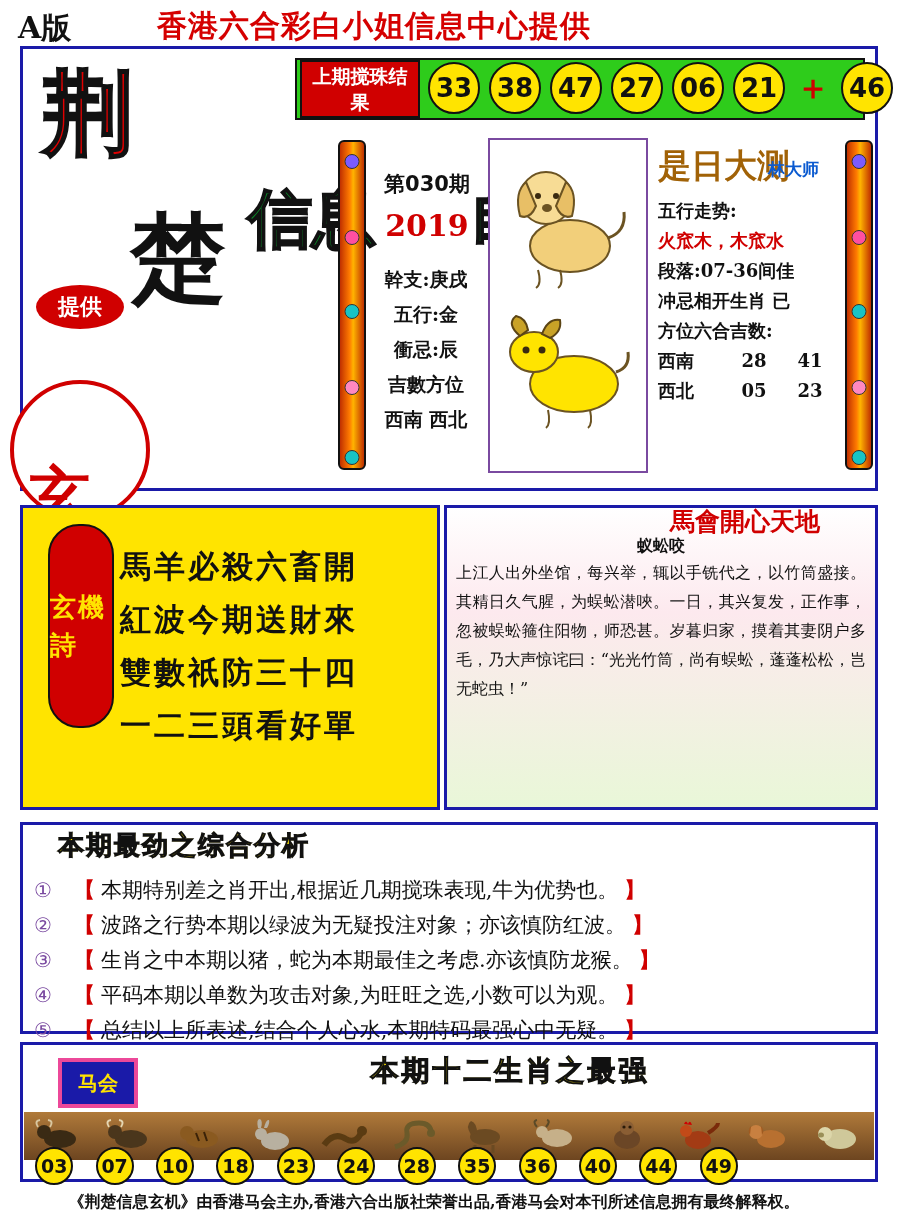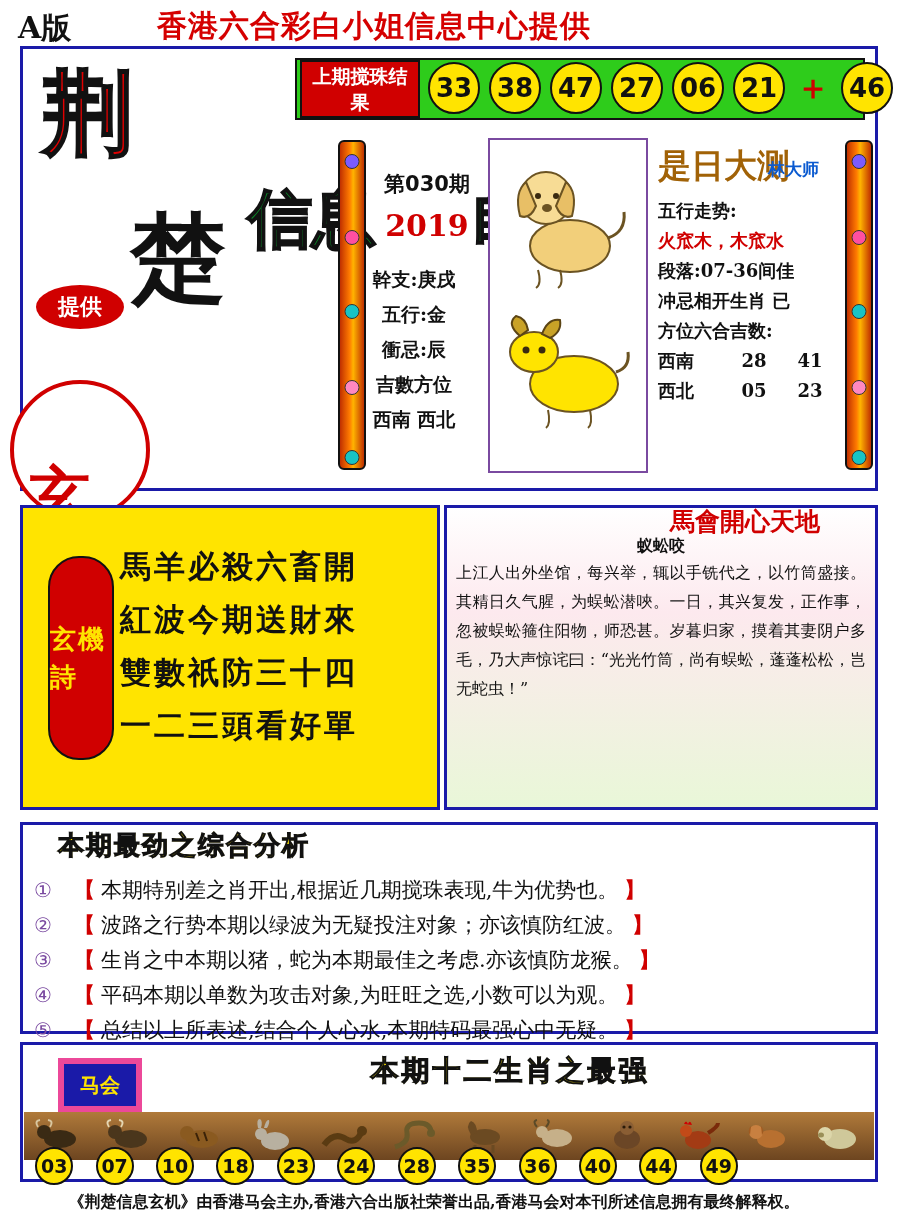--- a/index.html
+++ b/index.html
@@ -113,21 +113,21 @@
   .issue{
     position:absolute;left:372px;top:170px;width:110px;text-align:center;
     font-size:21px;font-weight:bold;color:#111;
   }
   .year{
     position:absolute;left:372px;top:208px;width:110px;text-align:center;
     font-size:30px;font-weight:bold;color:#d00000;
     font-family:"DejaVu Serif","Liberation Serif",serif;
   }
   .meta{
-    position:absolute;left:344px;top:262px;width:140px;text-align:center;
+    position:absolute;left:356px;top:262px;width:140px;text-align:center;
     font-size:19px;color:#111;line-height:35px;font-weight:bold;
     font-family:"DejaVu Serif","Liberation Serif",serif;
   }
 
   
   .animalcard{
     position:absolute;left:488px;top:138px;width:160px;height:335px;
     border:2px solid #7a4aa0;background:#fff;box-sizing:border-box;
   }
   .animal-svg{display:block;margin:6px auto 0;}
@@ -152,21 +152,21 @@
   .fc-row .k{width:60px;}
   .fc-row .n{width:40px;text-align:center;}
 
   
   .poembox{
     position:absolute;left:20px;top:505px;width:420px;height:305px;
     border:3px solid #1a1aa8;box-sizing:border-box;
     background:#ffe400;
   }
   .poem-badge{
-    position:absolute;left:48px;top:556px;width:62px;height:200px;
+    position:absolute;left:48px;top:524px;width:62px;height:200px;
     background:#d00000;border-radius:31px;border:2px solid #111;
     color:#ffe400;font-size:26px;font-weight:bold;
     display:flex;flex-direction:column;align-items:center;justify-content:center;
     line-height:38px;letter-spacing:2px;
   }
   .poem-lines{
     position:absolute;left:120px;top:540px;width:310px;
     font-size:31px;font-weight:bold;color:#111;line-height:53px;
     font-family:"DejaVu Serif","Liberation Serif",serif;
     letter-spacing:3px;
@@ -217,21 +217,21 @@
   .analysis-brk{color:#d00000;font-weight:bold;padding:0 6px;}
 
   
   .zodiacbox{
     position:absolute;left:20px;top:1042px;width:858px;height:140px;
     border:3px solid #1a1aa8;box-sizing:border-box;
     background:#fff;
   }
   .zodiac-emblem{
     position:absolute;left:58px;top:1058px;width:72px;height:42px;
-    background:#1a1aa8;border:6px solid #ec4899;
+    background:#1a1aa8;border:4px solid #ec4899;
     display:flex;align-items:center;justify-content:center;
     color:#ffe400;font-size:20px;font-weight:bold;
   }
   .zodiac-title{
     position:absolute;left:160px;top:1052px;width:700px;text-align:center;
     font-size:28px;font-weight:bold;color:#ffe400;
     -webkit-text-stroke:1px #111;letter-spacing:3px;
     font-family:"DejaVu Serif","Liberation Serif",serif;
   }
   .zodiac-strip{

